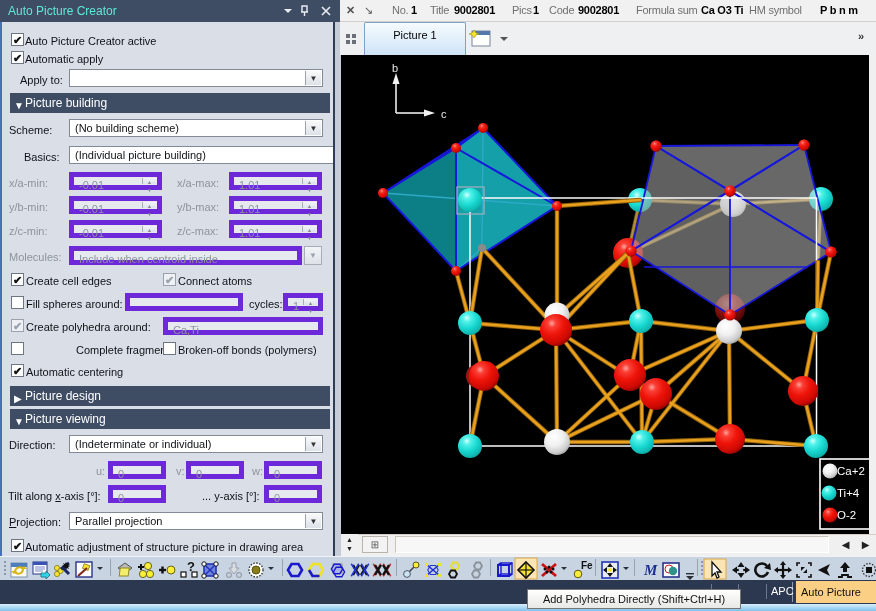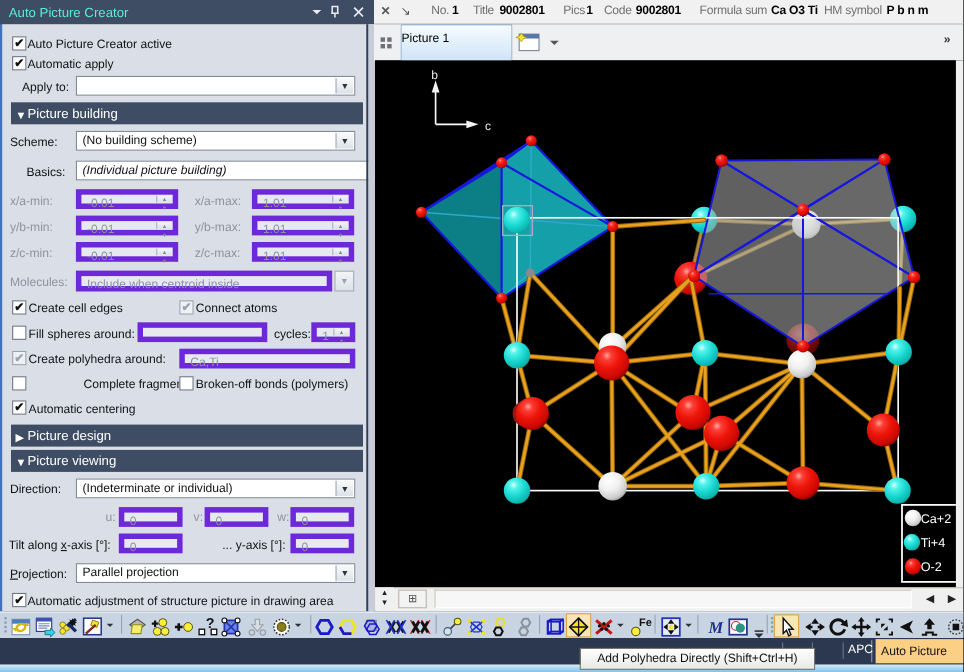--- a/index.html
+++ b/index.html
@@ -16,21 +16,21 @@
 .lbl { color:#101215; }
 .glbl { color:#8d949f; }
 .combo { background:#fff; border:1px solid #828a97; height:18px; line-height:16px; padding-left:5px; color:#101215; }
 .combo .btn { position:absolute; right:1px; top:1px; bottom:1px; width:16px; background:linear-gradient(#f8f9fa,#dde2e9); border-left:1px solid #9aa2af; text-align:center; color:#333; font-size:8px; line-height:15px; }
 .dis { background:#e6eaef; border:5px solid #6d28d9; color:#8d949f; height:18px; line-height:16px; padding-left:5px; }
 .spin { position:absolute; right:1px; top:1px; bottom:1px; width:14px; border-left:1px solid #a7aeb9; background:linear-gradient(#f2f4f6,#dde2e9); font-size:5px; color:#7c8590; text-align:center; line-height:8px; }
 
 #rtop { left:340px; top:0; width:536px; height:22px; background:#f1f1f1; border-bottom:1px solid #cfcfcf; }
 #rtop span { position:absolute; top:4px; letter-spacing:-0.25px; }
 #tabbar { left:340px; top:22px; width:536px; height:33px; background:#eef0f2; }
-#tab1 { position:absolute; left:24px; top:0; width:102px; height:36px; background:linear-gradient(#f6fbfe,#cbe2f6); border:1px solid #7da2c4; border-bottom:none; border-radius:2px 2px 0 0; line-height:25px; color:#000; }
+#tab1 { position:absolute; left:24px; top:0; width:102px; height:36px; background:linear-gradient(#f6fbfe,#cbe2f6); border:1px solid #7da2c4; border-bottom:none; border-radius:2px 2px 0 0; text-align:center; line-height:25px; color:#000; }
 
 #canvas { left:341px; top:55px; width:528px; height:479px; background:#000; }
 #vscroll { left:869px; top:55px; width:7px; height:479px; background:#f0f0f0; }
 #hscrollband { left:341px; top:534px; width:535px; height:22px; background:#f0f0f0; border-top:1px solid #d4d0c8; }
 
 #toolbar { left:0; top:556px; width:876px; height:24px; background:linear-gradient(#dde5ef,#bfcadb); border-top:1px solid #f0f4f9; }
 #statusbar { left:0; top:580px; width:876px; height:24px; background:#2b3850; color:#fff; }
 #bluebar { left:0; top:604px; width:876px; height:7px; background:linear-gradient(#d8eefb,#7fc2ec); }
 #tooltip { left:527px; top:589px; width:214px; height:20px; background:linear-gradient(#ffffff,#e8e8e4); border:1px solid #767676; color:#111; text-align:center; line-height:18px; z-index:50; }
 </style>
@@ -54,21 +54,21 @@
 <div class="abs lbl" style="left:9px;top:74px;margin-left:11px;">Apply to:</div>
 <div class="abs combo" style="left:69px;top:69px;width:254px;">
     <span class="btn">▼</span>
   </div>
 
 <div class="abs sechdr" style="top:93px;"><span class="arr">▼</span>Picture building</div>
 
 <div class="abs lbl" style="left:9px;top:124px;">Scheme:</div>
 <div class="abs combo" style="left:69px;top:119px;width:254px;">(No building scheme)<span class="btn">▼</span></div>
 <div class="abs lbl" style="left:24px;top:151px;">Basics:</div>
-<div class="abs combo" style="left:69px;top:146px;width:304px;font-style:italic;">(Individual picture building)<span class="btn">▼</span></div>
+<div class="abs combo" style="left:69px;top:146px;width:304px;">(Individual picture building)<span class="btn">▼</span></div>
 
 <div class="abs glbl" style="left:9px;top:177px;">x/a-min:</div>
 <div class="abs dis" style="left:69px;top:172px;width:93px;">-0.01<span class="spin">▲<br>▼</span></div>
 <div class="abs glbl" style="left:177px;top:177px;">x/a-max:</div>
 <div class="abs dis" style="left:229px;top:172px;width:93px;">1.01<span class="spin">▲<br>▼</span></div>
 <div class="abs glbl" style="left:9px;top:201px;">y/b-min:</div>
 <div class="abs dis" style="left:69px;top:196px;width:93px;">-0.01<span class="spin">▲<br>▼</span></div>
 <div class="abs glbl" style="left:177px;top:201px;">y/b-max:</div>
 <div class="abs dis" style="left:229px;top:196px;width:93px;">1.01<span class="spin">▲<br>▼</span></div>
 <div class="abs glbl" style="left:9px;top:225px;">z/c-min:</div>
@@ -137,21 +137,21 @@
     <span style="left:71px;color:#000;font-weight:bold;">1</span>
 <span style="left:90px;color:#707070;">Title</span>
     <span style="left:114px;color:#000;font-weight:bold;">9002801</span>
 <span style="left:172px;color:#707070;">Pics</span>
     <span style="left:193px;color:#000;font-weight:bold;">1</span>
 <span style="left:209px;color:#707070;">Code</span>
     <span style="left:238px;color:#000;font-weight:bold;">9002801</span>
 <span style="left:296px;color:#707070;">Formula sum</span>
     <span style="left:361px;color:#000;font-weight:bold;">Ca O3 Ti</span>
 <span style="left:409px;color:#707070;">HM symbol</span>
-    <span style="left:466px;color:#000;font-weight:bold;">P b n m</span>
+    <span style="left:480px;color:#000;font-weight:bold;">P b n m</span>
 </div>
 <div class="abs" id="tabbar">
 <div id="tab1">Picture 1</div>
 <span style="position:absolute;right:12px;top:8px;color:#333;font-weight:bold;">»</span>
 <svg style="position:absolute;left:0;top:0;" width="536" height="32" viewBox="0 0 536 32">
 <g fill="#6b7078">
         <rect x="6" y="12" width="4" height="4"></rect>
         <rect x="12" y="12" width="4" height="4"></rect>
         <rect x="6" y="18" width="4" height="4"></rect>
         <rect x="12" y="18" width="4" height="4"></rect>

